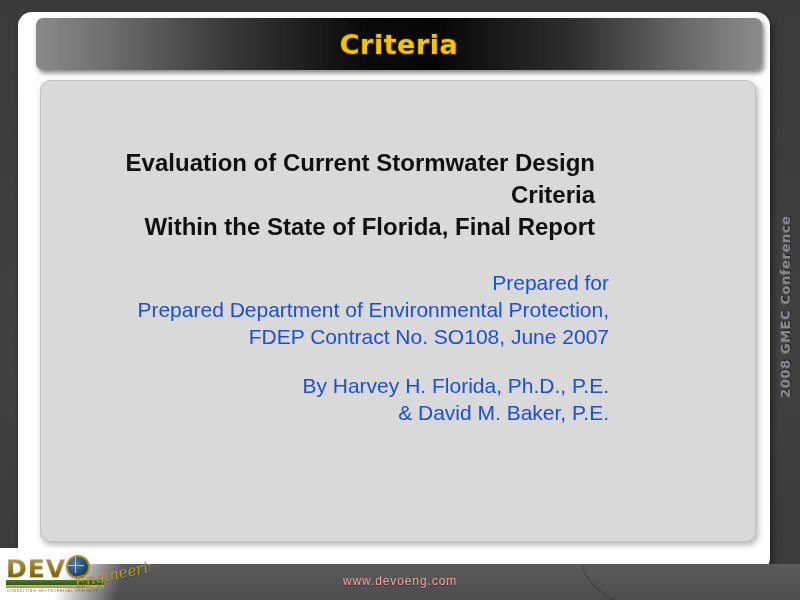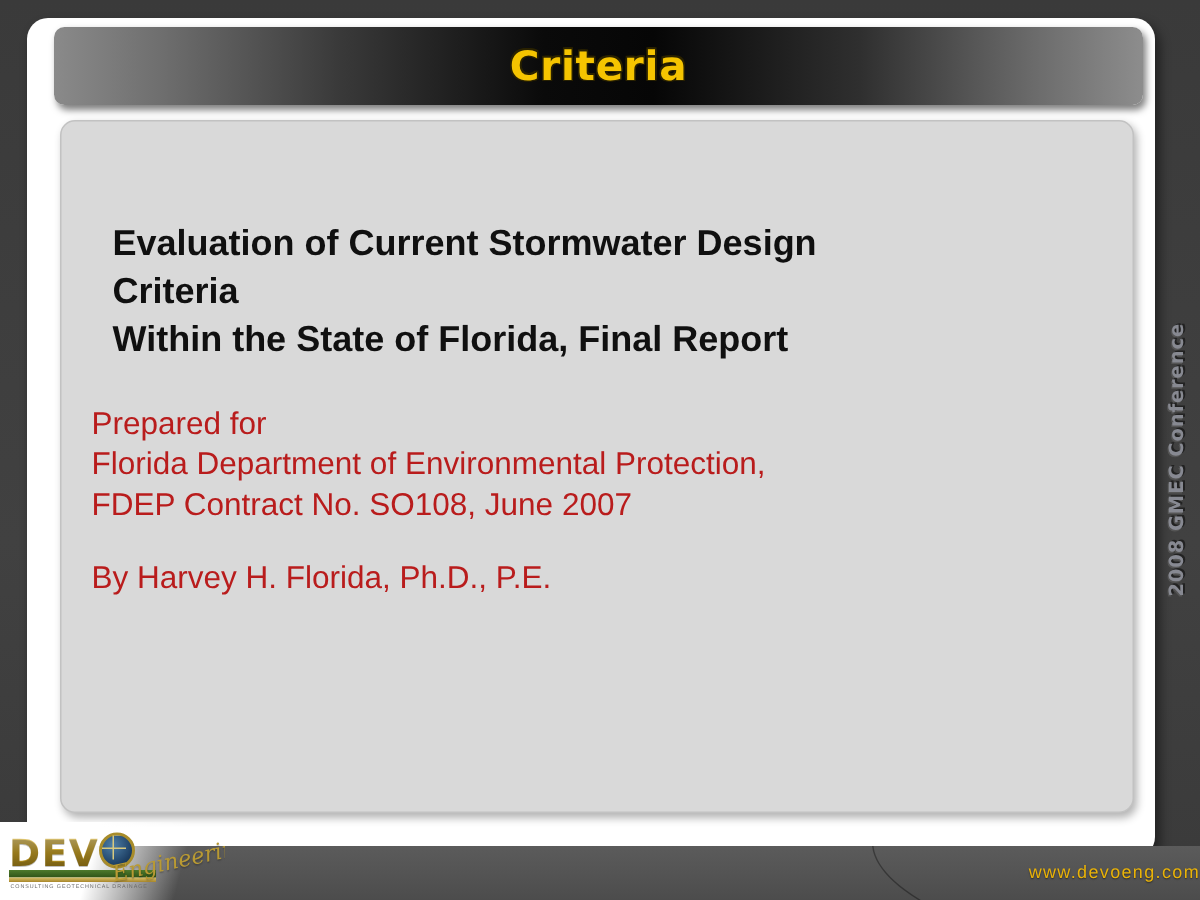--- a/index.html
+++ b/index.html
@@ -94,38 +94,38 @@
     border-radius: 10px;
     box-shadow: 2px 3px 6px rgba(0,0,0,0.30);
     box-sizing: border-box;
   }
 
   .body-block {
     position: absolute;
     left: 0;
     top: 66px;
     width: 588px;
-    text-align: left;
+    text-align: right;
     color: #111111;
   }
 
   .headline {
     font-family: "Liberation Sans", sans-serif;
     font-size: 24px;
     font-weight: bold;
     line-height: 32px;
     color: #101010;
     margin: 0 34px;
   }
 
   .para {
     font-family: "Liberation Sans", sans-serif;
     font-size: 21px;
     line-height: 27px;
-    color: #b91c1c;
+    color: #1d4ed8;
     margin: 0 20px;
   }
   .gap-sm { height: 22px; }
   .gap-md { height: 26px; }
 
   
   .side-tab {
     position: absolute;
     right: 2px;
     top: 206px;
@@ -171,25 +171,25 @@
     height: 110px;
     border-radius: 50%;
     border: 1px solid rgba(0,0,0,0.35);
     transform: rotate(8deg);
   }
   .footer-url {
     position: absolute;
     left: 0;
     top: 10px;
     width: 800px;
-    text-align: right;
+    text-align: center;
     font-family: "Liberation Sans", sans-serif;
     font-size: 12px;
     letter-spacing: 0.9px;
-    color: #eab308;
+    color: #fca5a5;
     text-shadow: 0 1px 1px rgba(0,0,0,0.5);
   }
 
   
   .logo {
     position: absolute;
     left: 0px;
     bottom: 0px;
     width: 150px;
     height: 52px;
@@ -301,26 +301,27 @@
 
   <div class="content-panel">
     <div class="body-block">
 
       <div class="headline">Evaluation of Current Stormwater Design Criteria</div>
       <div class="headline">Within the State of Florida, Final Report</div>
 
       <div class="gap-md"></div>
 
       <div class="para">Prepared for</div>
-      <div class="para">Florida Department of Environmental Protection,</div>
+      <div class="para">Prepared Department of Environmental Protection,</div>
       <div class="para">FDEP Contract No. SO108, June 2007</div>
 
       <div class="gap-sm"></div>
 
       <div class="para">By Harvey H. Florida, Ph.D., P.E.</div>
+      <div class="para">&amp; David M. Baker, P.E.</div>
 
     </div>
   </div>
 
   <div class="side-tab">
     <span class="side-tab-text">2008 GMEC Conference</span>
   </div>
 
   <div class="footer-bar">
     <div class="footer-sheen"></div>

